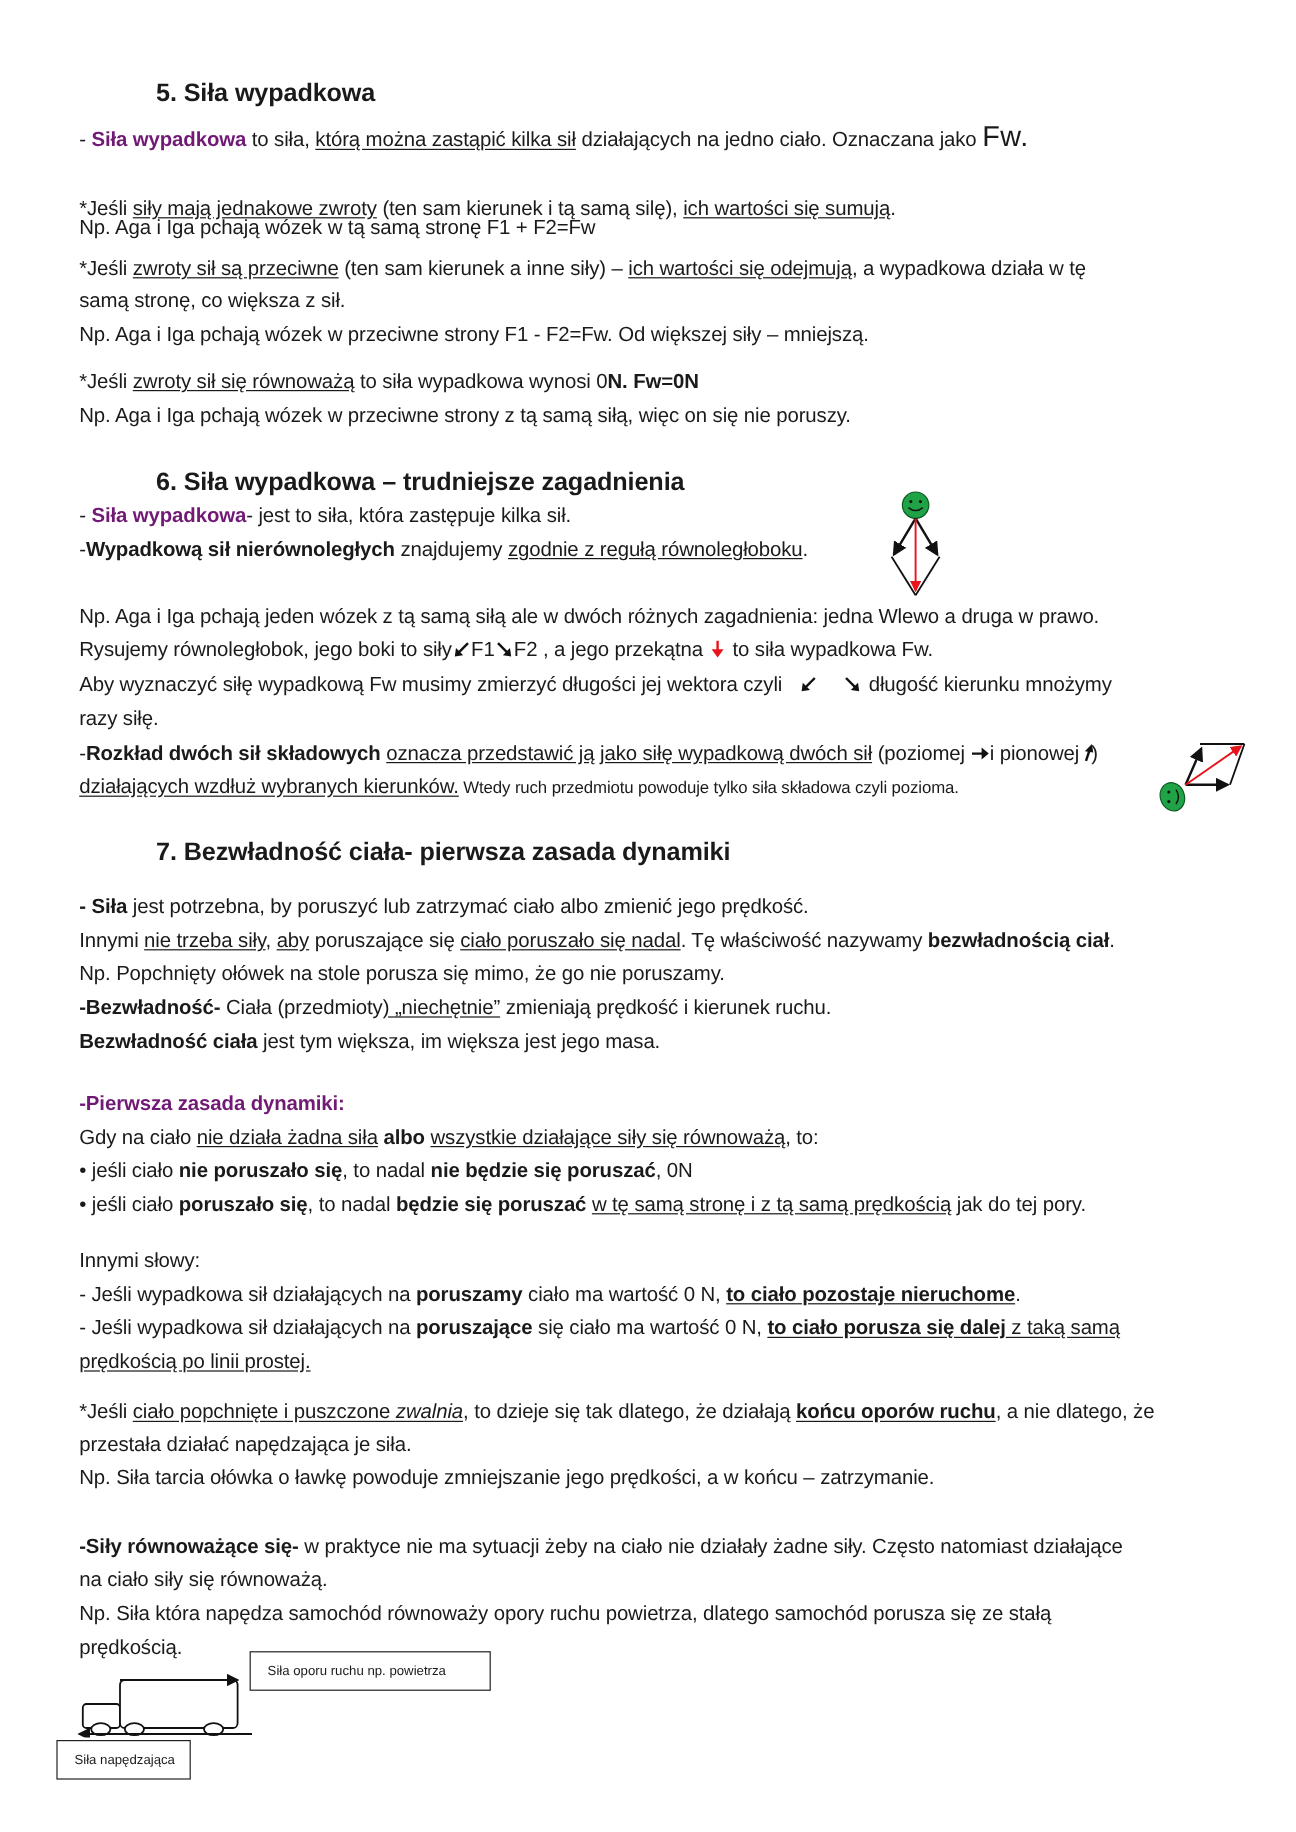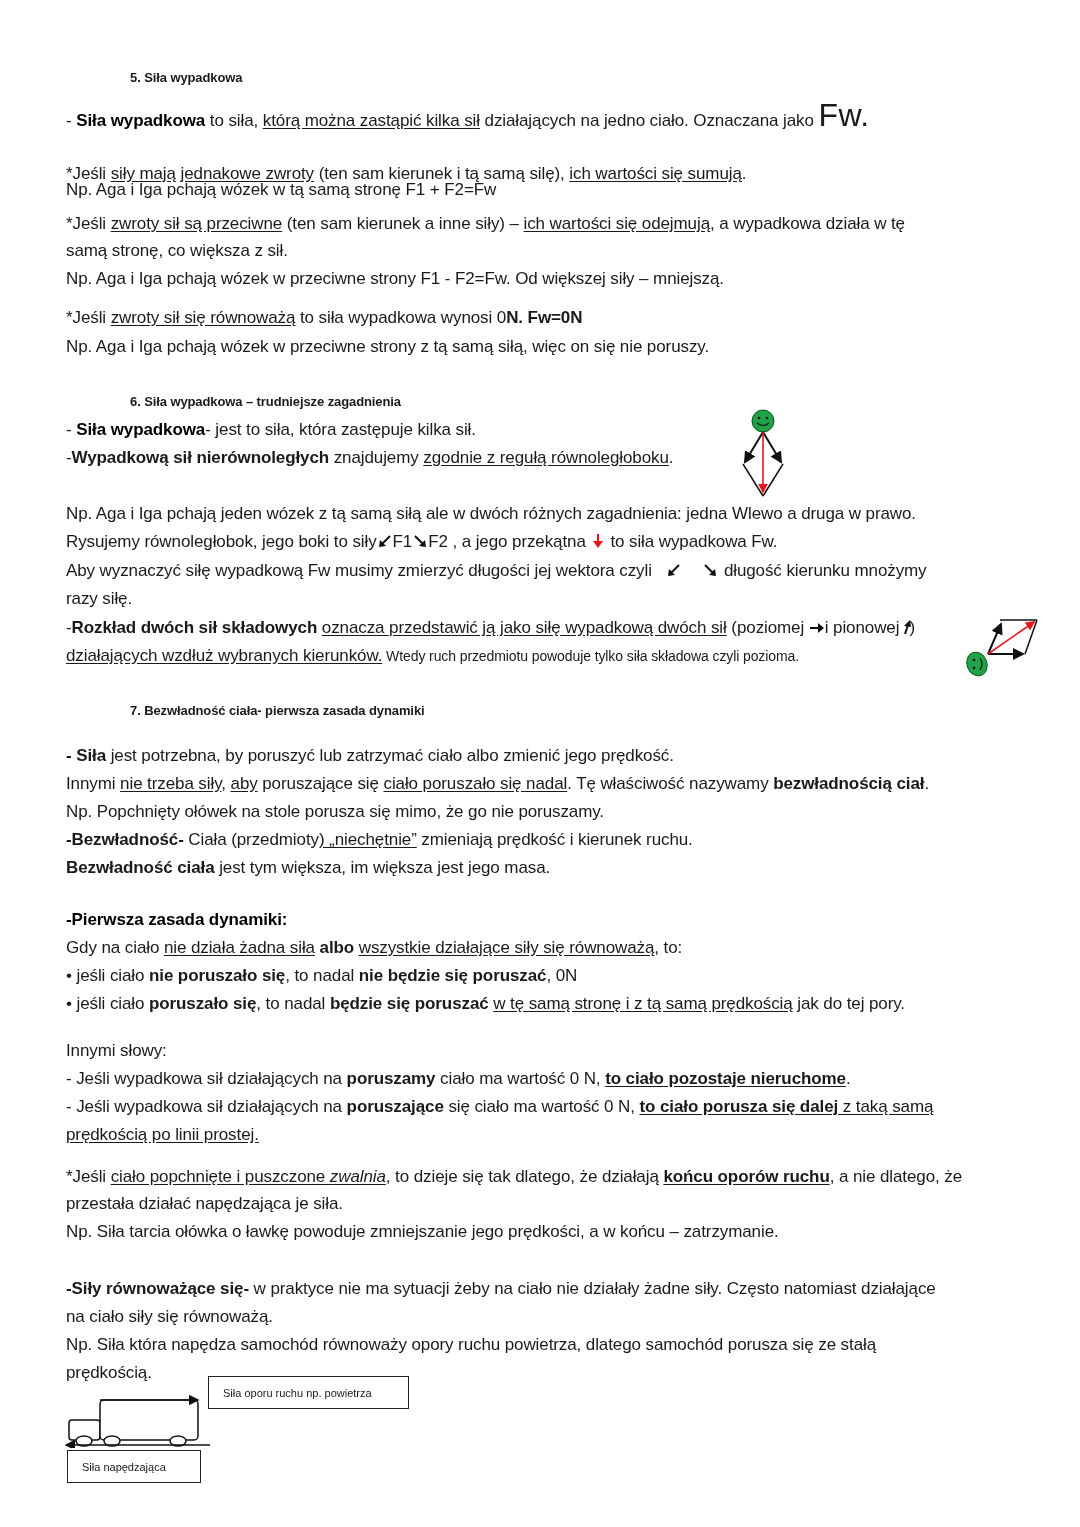--- a/index.html
+++ b/index.html
@@ -4,26 +4,26 @@
 <style>
   html, body { margin: 0; padding: 0; background: #ffffff; }
   body {
     width: 1080px; height: 1527px; position: relative; overflow: hidden;
     font-family: "Liberation Sans", sans-serif; color: #1a1a1a;
   }
   .line {
     position: absolute; left: 66px; white-space: nowrap;
     font-size: 17px; line-height: 22px; letter-spacing: -0.1px;
   }
-  .h { font-weight: bold; font-size: 13px; left: 130px; }
-  .red { color: #000000; font-weight: bold; }
+  .h { font-weight: bold; font-size: 21px; left: 130px; }
+  .red { color: #701a75; font-weight: bold; }
   .b { font-weight: bold; }
   .u { text-decoration: underline; text-underline-offset: 2px; }
   .i { font-style: italic; margin-top: 39px; }
-  .big { font-size: 32px; letter-spacing: 0.5px; text-align: center; }
+  .big { font-size: 24px; letter-spacing: 0.5px; text-align: center; }
   .arr { display: inline-block; width: 16px; height: 16px; vertical-align: -2px; }
   .arr svg { width: 16px; height: 16px; display: block; }
   .small { font-size: 14px; margin-top: 24px; }
   .diagram { position: absolute; }
   .labelbox {
     position: absolute; border: 1.5px solid #222; background: #fff;
     font-size: 11px; padding: 0 0 0 14px; box-sizing: border-box;
     display: flex; align-items: center;
   }
 </style>
@@ -206,15 +206,15 @@
     <ellipse cx="52" cy="53" rx="8" ry="5" fill="#fff" stroke="#111" stroke-width="1.5"></ellipse>
     <ellipse cx="118" cy="53" rx="8" ry="5" fill="#fff" stroke="#111" stroke-width="1.5"></ellipse>
   </g>
   <line x1="40" y1="12" x2="138" y2="12" stroke="#111" stroke-width="1.5" marker-end="url(#ah3)"></line>
   <line x1="150" y1="57" x2="6" y2="57" stroke="#111" stroke-width="1.5" marker-end="url(#ah3)"></line>
 </svg>
 
 <div class="labelbox" style="left:208px; top:1376px; width:201px; height:33px">
   <span>Siła oporu ruchu np. powietrza</span>
 </div>
-<div class="labelbox" style="left:67px; top:1450px; width:134px; height:33px">
+<div class="labelbox" style="left:47px; top:1450px; width:112px; height:33px">
   <span>Siła napędzająca</span>
 </div>
 
 </body></html>

